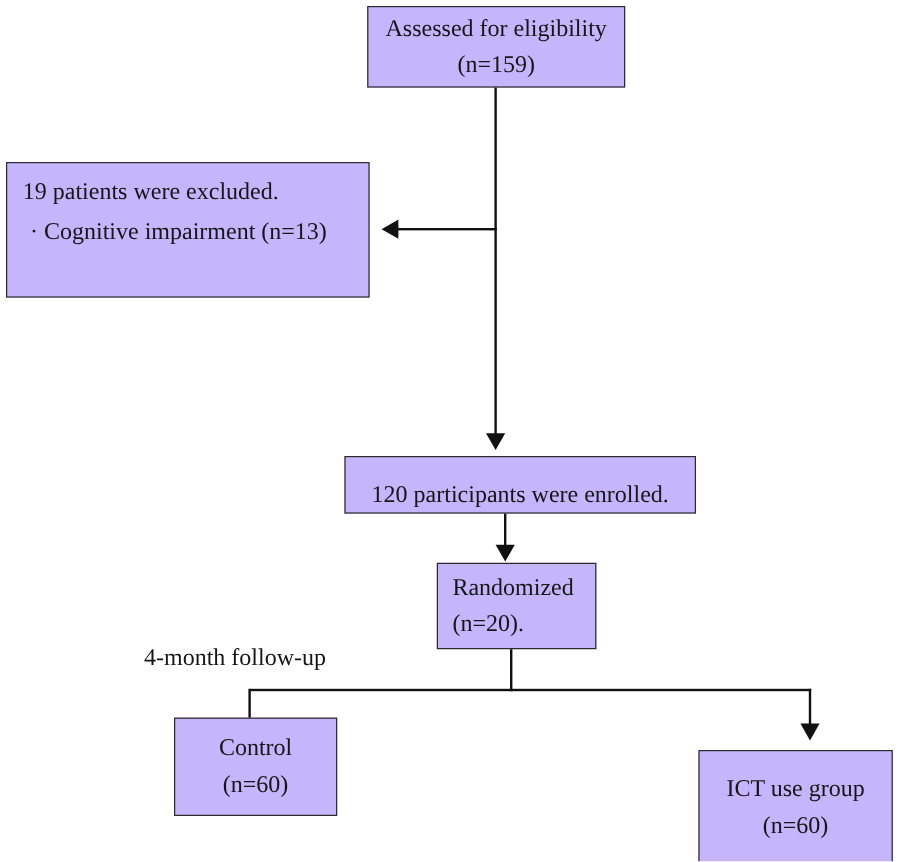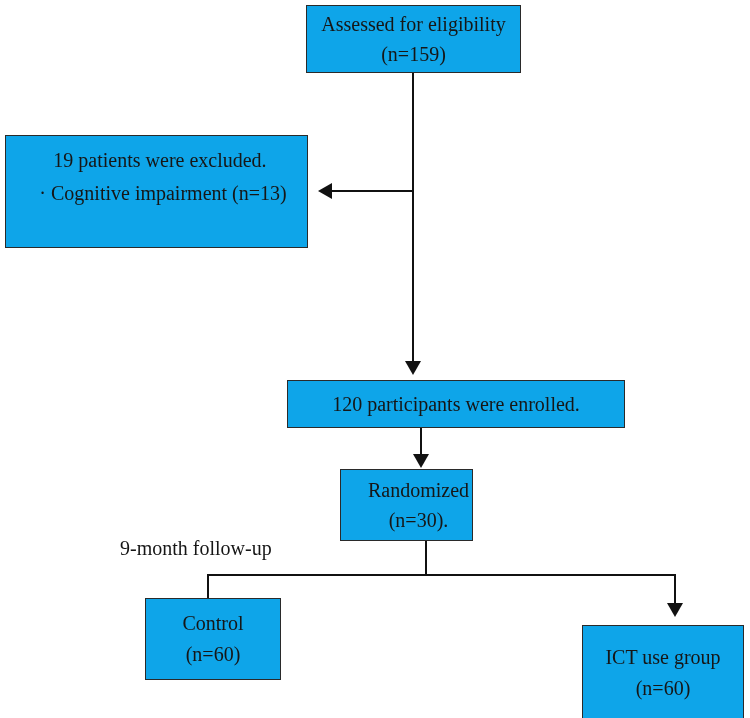--- a/index.html
+++ b/index.html
@@ -9,29 +9,29 @@
     width: 750px;
     height: 718px;
     background: #ffffff;
     font-family: "Liberation Serif", "DejaVu Serif", serif;
     color: #161616;
     overflow: hidden;
   }
   .box {
     position: absolute;
     border: 1.5px solid #2a2a2a;
-    background: #0ea5e9;
+    background: #c4b5fd;
     font-size: 20px;
     line-height: 30px;
     display: flex;
     flex-direction: column;
     justify-content: center;
   }
   .box.centered { align-items: center; text-align: center; }
-  .box.leftal   { align-items: center; text-align: left; }
+  .box.leftal   { align-items: flex-start; text-align: left; }
   .line {
     position: absolute;
     background: #111111;
   }
   .arrow-down {
     position: absolute;
     width: 0; height: 0;
     border-left: 8px solid transparent;
     border-right: 8px solid transparent;
     border-top: 14px solid #111111;
@@ -65,33 +65,33 @@
   <div class="arrow-down" style="left:405px; top:361px;"></div>
 
   <div class="line" style="left:330px; top:190px; width:84px; height:2px;"></div>
   <div class="arrow-left" style="left:318px; top:183px;"></div>
 
   <div class="box leftal" style="left:5px; top:135px; width:303px; height:113px; padding:8px 6px 0 13px; justify-content:flex-start;">
     <span class="excluded-line">19 patients were excluded.</span>
     <span class="excluded-line bullet">· Cognitive impairment (n=13)</span>
   </div>
 
-  <div class="box centered" style="left:287px; top:380px; width:338px; height:48px;">
+  <div class="box centered" style="left:287px; top:380px; width:293px; height:48px;justify-content:flex-end;">
     <span>120 participants were enrolled.</span>
   </div>
 
   <div class="line" style="left:420px; top:428px; width:2px; height:27px;"></div>
   <div class="arrow-down" style="left:413px; top:454px;"></div>
 
-  <div class="box leftal" style="left:340px; top:469px; width:133px; height:72px; padding-left:24px;">
+  <div class="box leftal" style="left:364px; top:469px; width:133px; height:72px; padding-left:12px;">
     <span>Randomized</span>
-    <span>(n=30).</span>
+    <span>(n=20).</span>
   </div>
 
-  <div class="floating-label" style="left:120px; top:537px;">9-month follow-up</div>
+  <div class="floating-label" style="left:120px; top:537px;">4-month follow-up</div>
 
   <div class="line" style="left:425px; top:541px; width:2px; height:35px;"></div>
   <div class="line" style="left:208px; top:574px; width:468px; height:2px;"></div>
 
   <div class="line" style="left:207px; top:574px; width:2px; height:31px;"></div>
   <div class="arrow-down" style="left:200px; top:604px;"></div>
 
   <div class="line" style="left:674px; top:574px; width:2px; height:30px;"></div>
   <div class="arrow-down" style="left:667px; top:603px;"></div>
 

